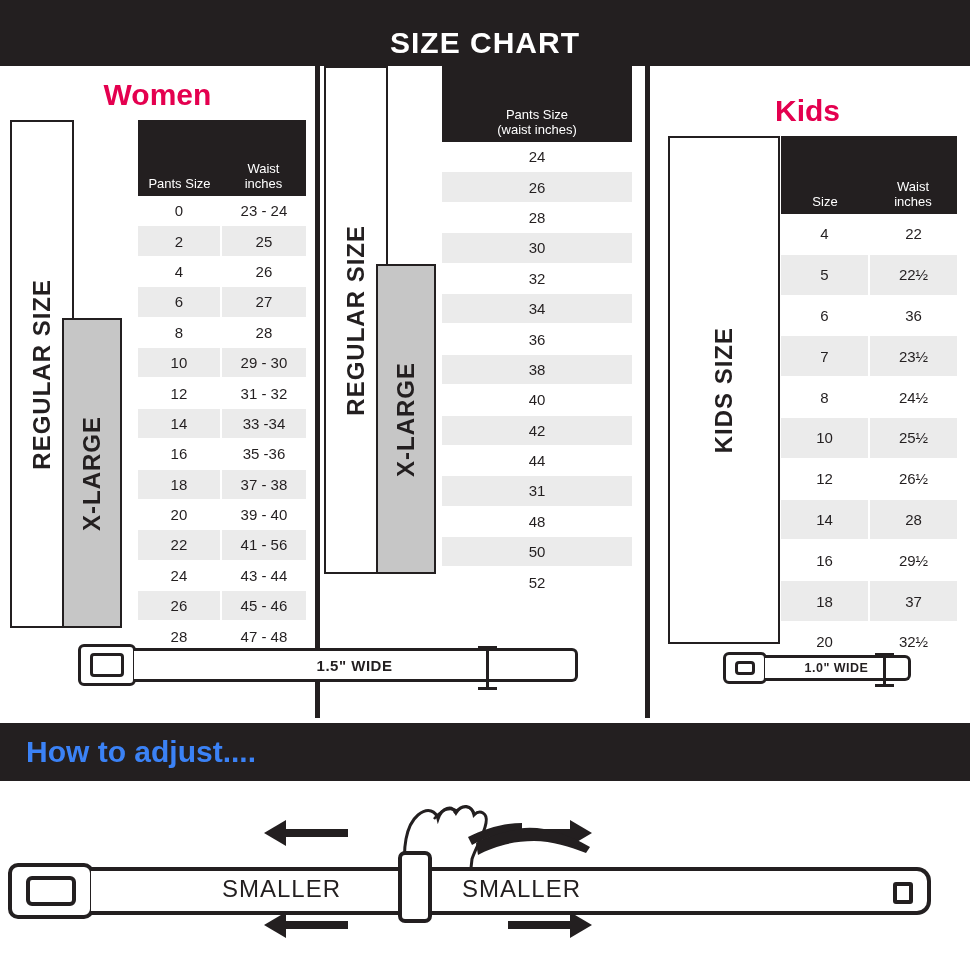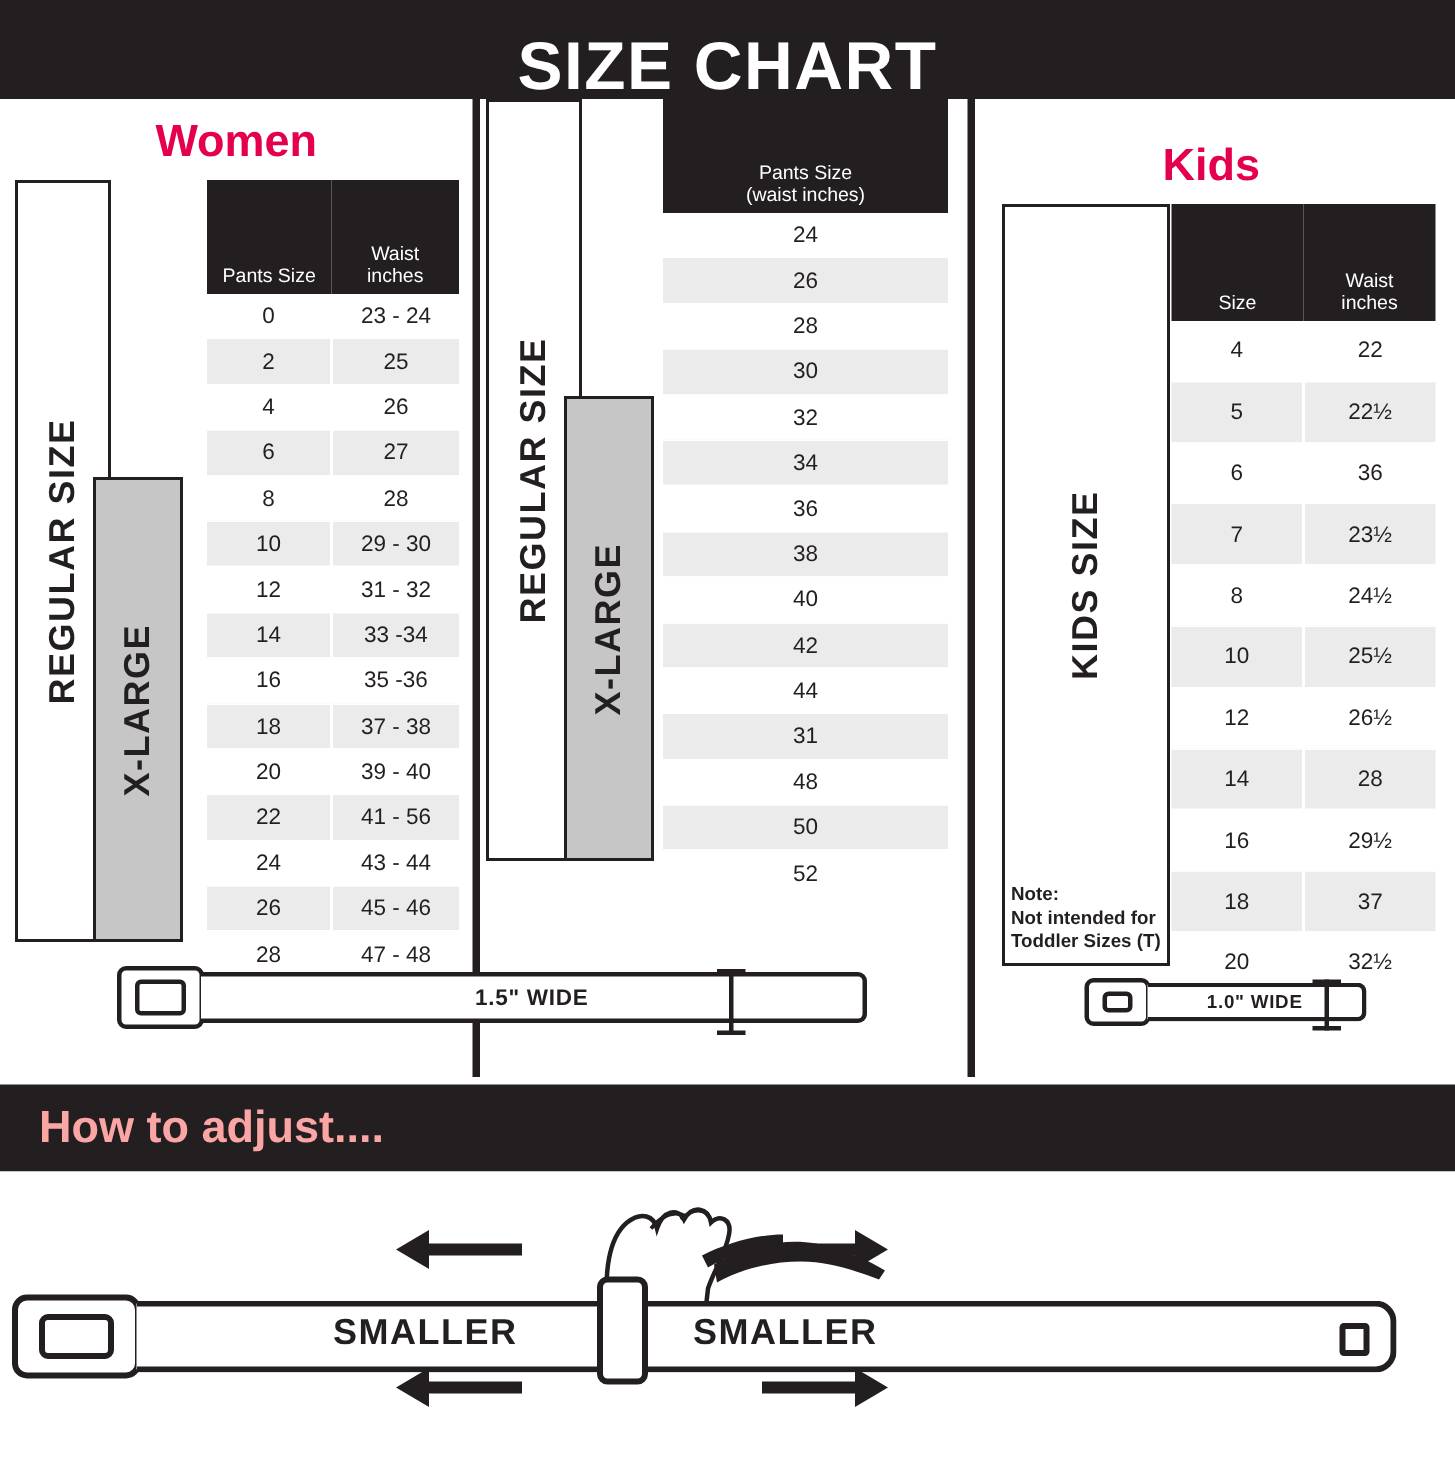--- a/index.html
+++ b/index.html
@@ -24,21 +24,21 @@
   
   .header {
     height: 66px;
     background: #231f20;
     color: #ffffff;
     display: flex;
     align-items: center;
     justify-content: center;
   }
   .header-title {
-    font-size: 45px;
+    font-size: 30px;
     font-weight: bold;
     letter-spacing: 1px;
     line-height: 1;
     padding-bottom: 4px;
     margin-top: 24px;
   }
 
   
   .charts {
     display: flex;
@@ -209,38 +209,37 @@
     height: 3px;
     background: #231f20;
   }
   .ibar::before { top: 0; }
   .ibar::after { bottom: 0; }
 
   
   .adjust-head {
     height: 58px;
     background: #231f20;
-    color: #fca5a5;
+    color: #3b82f6;
     display: flex;
     align-items: center;
     border-top: 5px solid #ffffff;
   }
   .adjust-head .txt {
     font-size: 30px;
     font-weight: bold;
     margin-left: 26px;
   }
 
   
   .adjust-body {
     position: relative;
     height: 184px;
     background: #ffffff;
     overflow: hidden;
-    font-weight: bold;
   }
   .big-belt {
     position: absolute;
     left: 8px;
     top: 82px;
     display: flex;
     align-items: center;
   }
   .big-buckle {
     width: 86px;
@@ -495,25 +494,20 @@
         </table>
       </div>
     </div>
 
     <div class="col col-kids">
       <div class="col-title small-pad">Kids</div>
       <div class="tablewrap" style="width:296px; height:508px; margin-left:18px;">
         <div class="vlabel" style="height:508px; width:112px;">
           <span>KIDS SIZE</span>
         </div>
-        <div class="kids-note">
-          <div>Note:</div>
-          <div>Not intended for</div>
-          <div>Toddler Sizes (T)</div>
-        </div>
         <table class="sz kids-table">
           <thead>
             <tr>
               <th style="width:84px; height:70px;">Size</th>
               <th style="width:84px; height:70px;">
                 <div>Waist</div>
                 <div>inches</div>
               </th>
             </tr>
           </thead>

